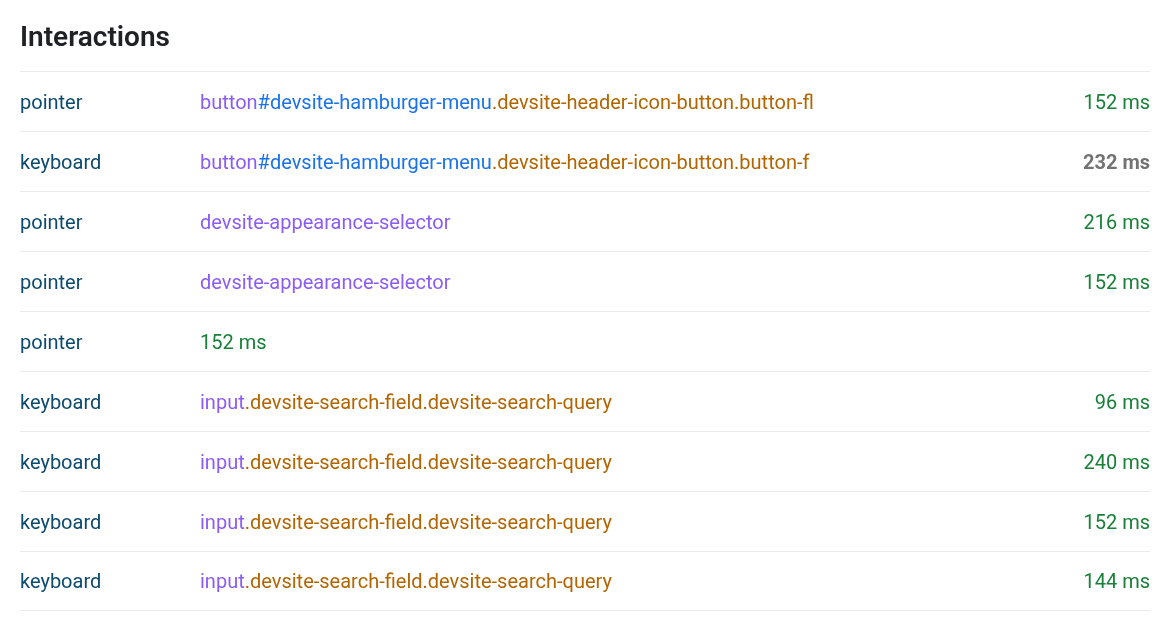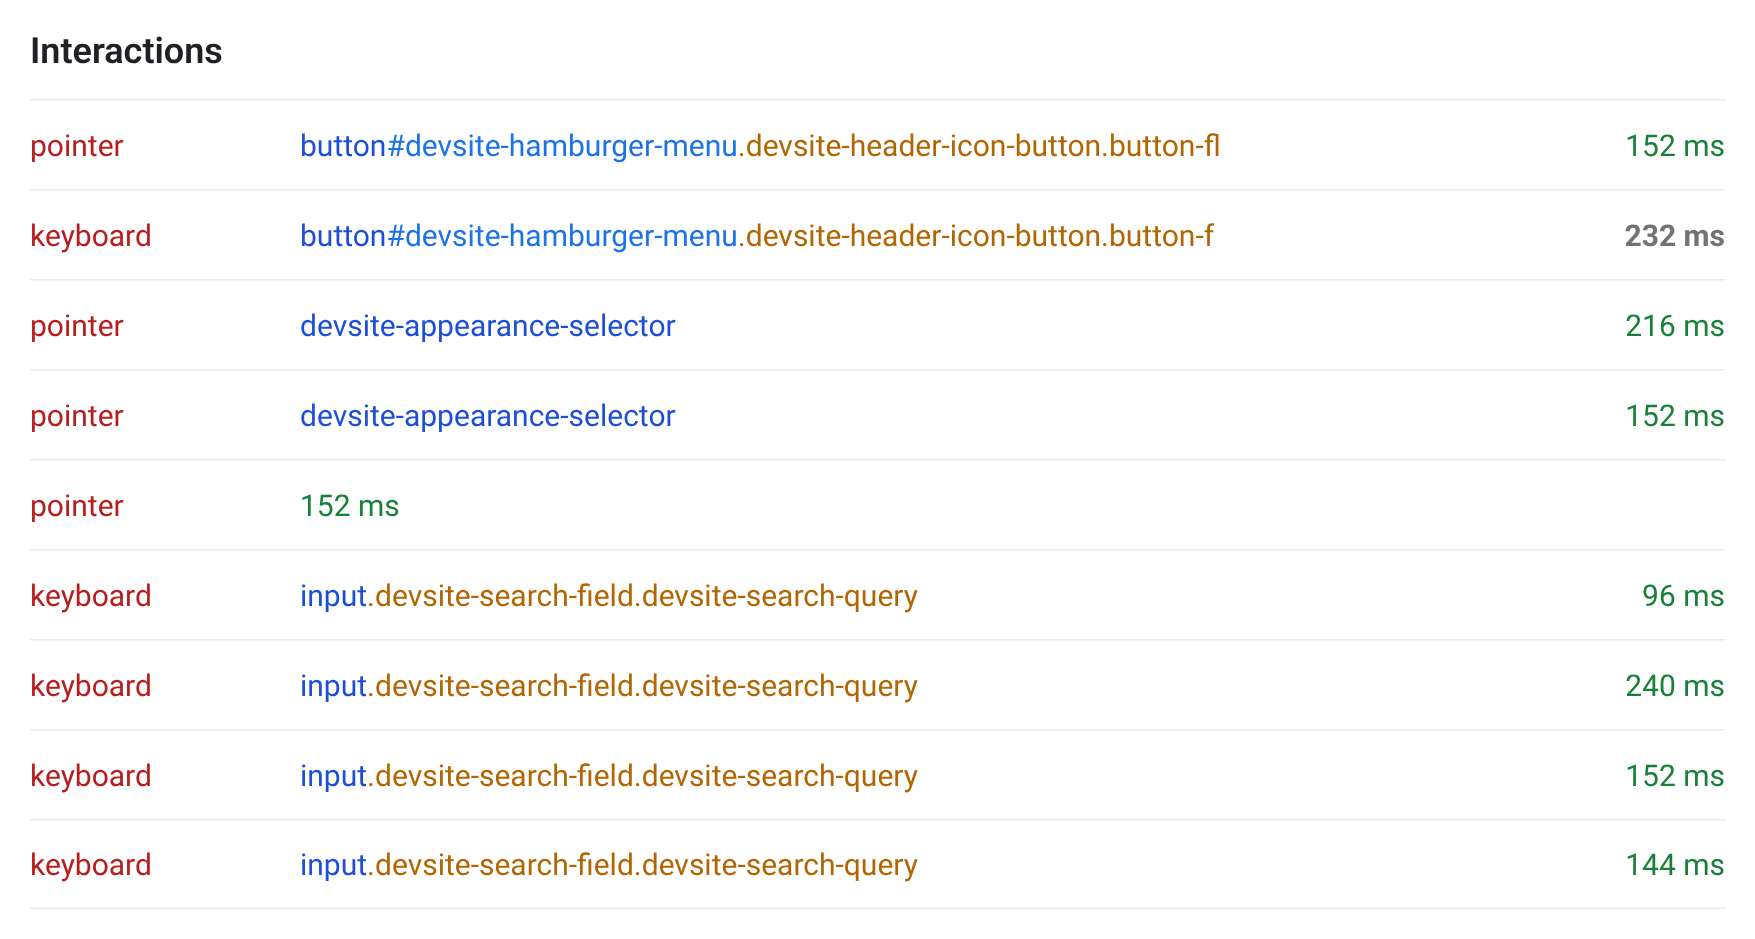--- a/index.html
+++ b/index.html
@@ -8,58 +8,58 @@
     padding: 20px;
     font-family: -apple-system, BlinkMacSystemFont, "Segoe UI", Roboto, Helvetica, Arial, sans-serif;
     background: #fff;
     color: #202124;
   }
   .container {
     width: 1130px;
     margin: 0;
   }
   .section-title {
-    font-size: 24px;
+    font-size: 28px;
     font-weight: 600;
     margin: 0 0 18px 0;
     color: #202124;
   }
   .row {
     display: flex;
     align-items: center;
     padding: 16px 0;
     border-top: 1px solid #e8eaed;
     font-size: 20px;
     min-height: 60px;
   }
   .row:last-child {
     border-bottom: 1px solid #e8eaed;
   }
   .col-type {
     width: 180px;
     flex-shrink: 0;
-    color: #b91c1c;
+    color: #0c4a6e;
     font-weight: 400;
   }
   .col-selector {
     flex: 1 1 auto;
     overflow: hidden;
     white-space: nowrap;
     text-overflow: clip;
     padding-right: 12px;
   }
   .col-duration {
     flex-shrink: 0;
     text-align: right;
     font-variant-numeric: tabular-nums;
     white-space: nowrap;
   }
   .dur-green { color: #188038; }
   .dur-amber { color: #737373; font-weight: bold; }
-  .tag  { color: #1d4ed8; }
+  .tag  { color: #8b5cf6; }
   .id   { color: #1a73e8; }
   .cls  { color: #b26500; text-align: right; }
 </style>
 </head>
 <body>
 
 <div class="container">
   <h2 class="section-title">Interactions</h2>
   <div id="rows">
       <div class="row">

